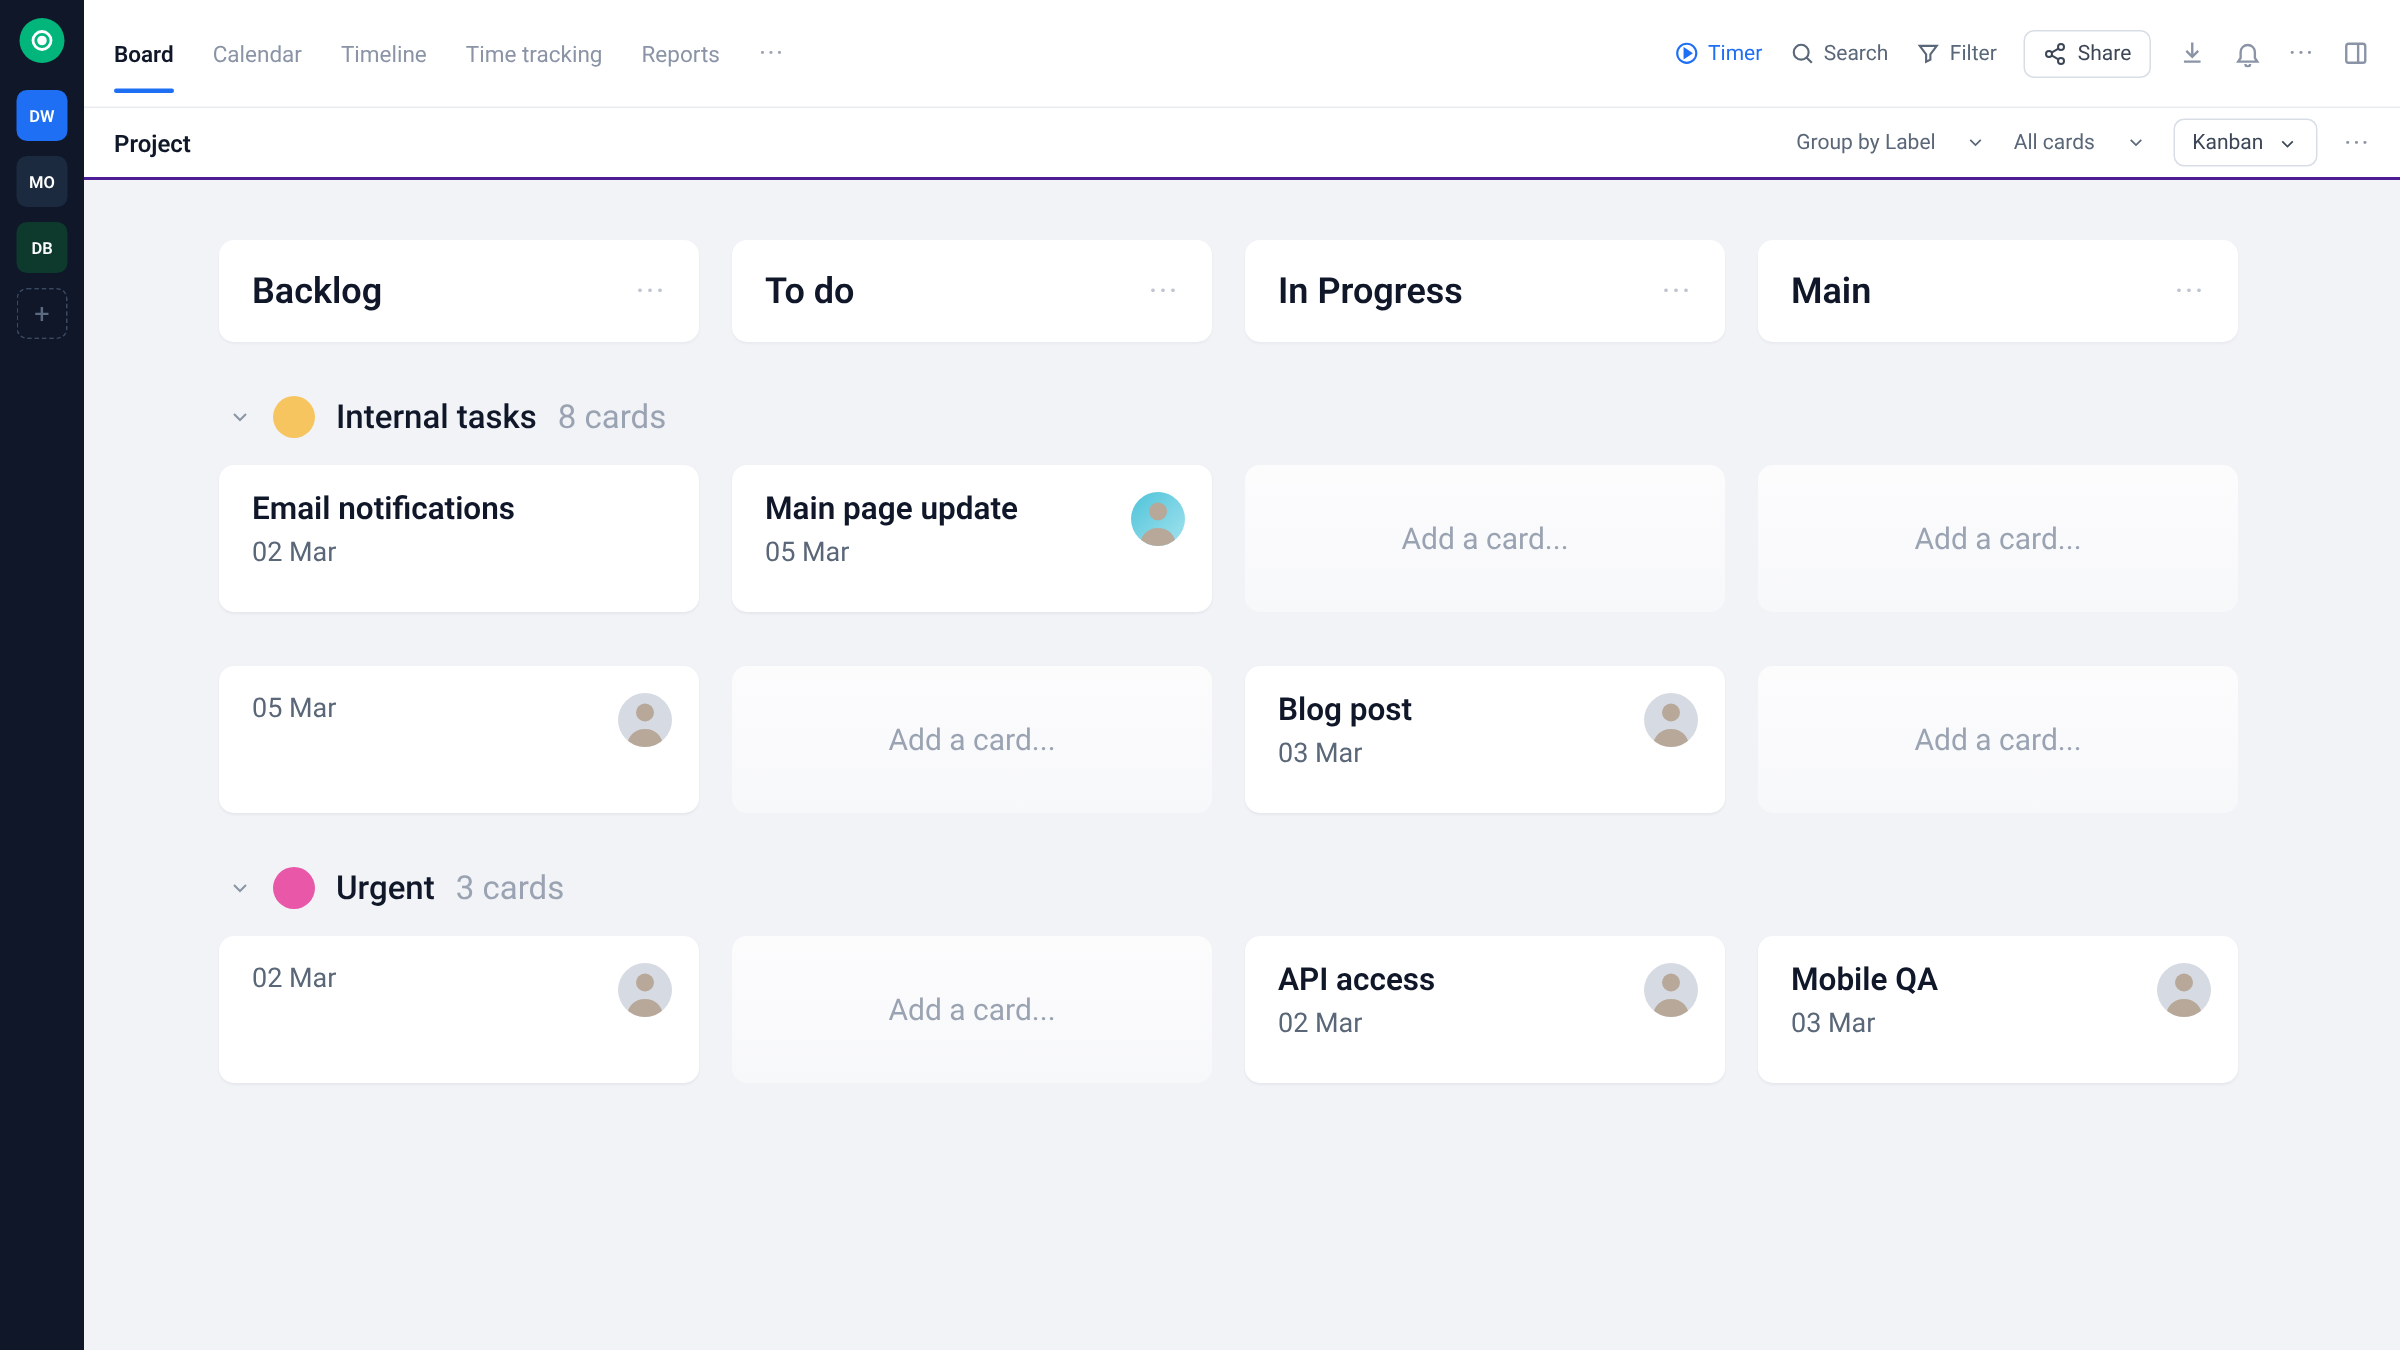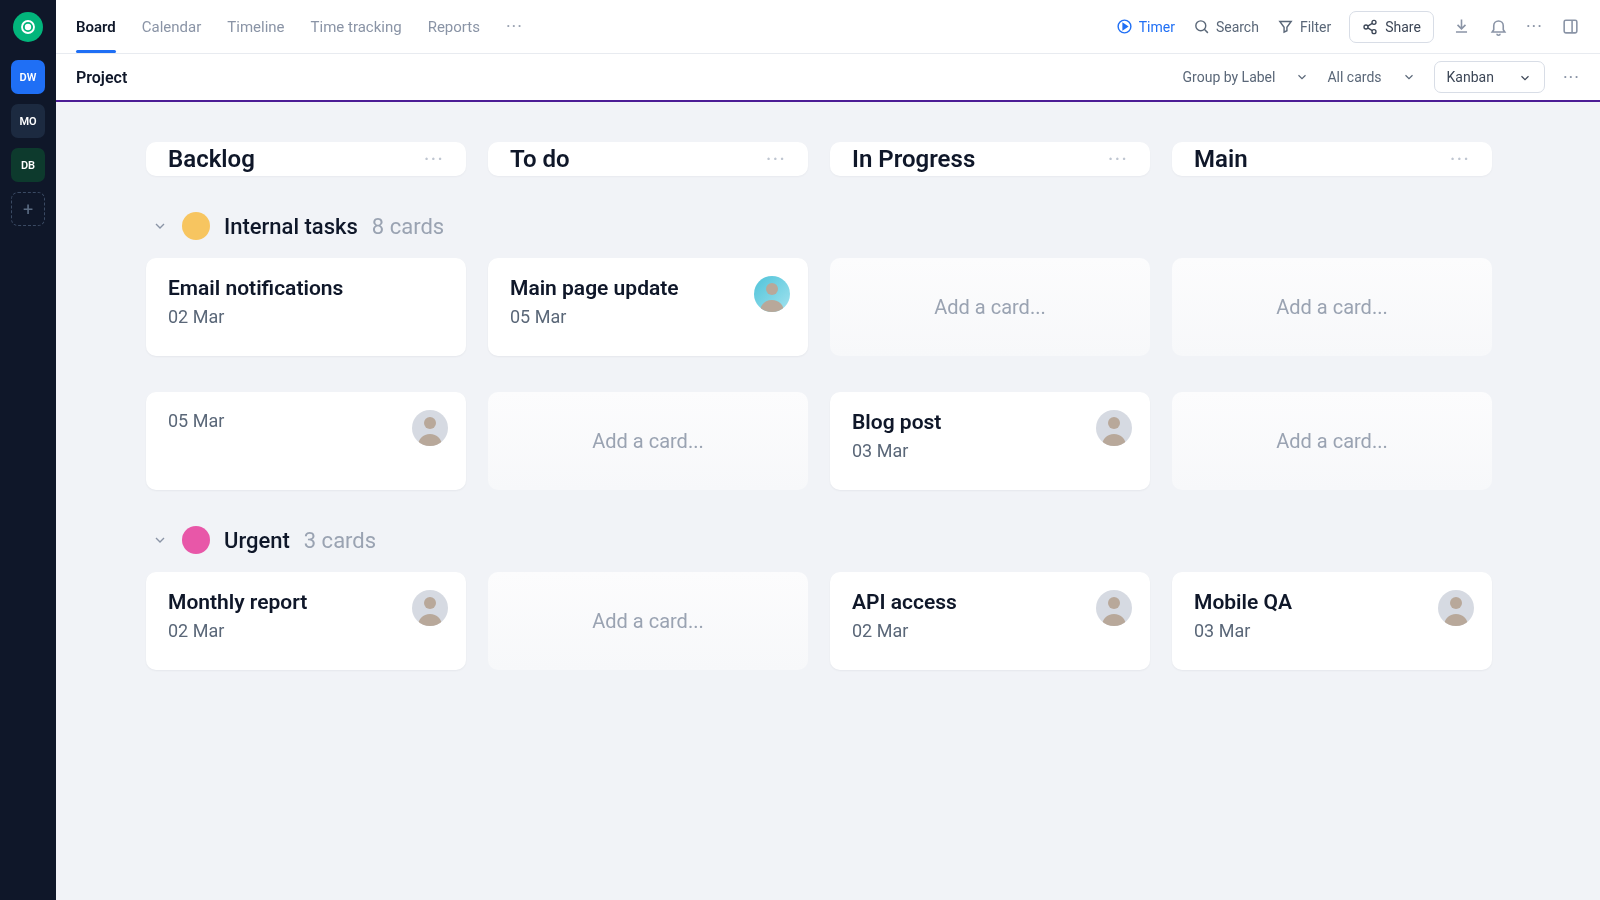--- a/index.html
+++ b/index.html
@@ -6,43 +6,43 @@
 body{background:#fff;width:1600px;height:900px;overflow:hidden;display:flex}
 .sidebar{width:56px;background:#0f1729;height:100%;display:flex;flex-direction:column;align-items:center;padding-top:12px;gap:10px}
 .logo{width:30px;height:30px;border-radius:50%;background:#02b57b;display:flex;align-items:center;justify-content:center;color:#fff;font-weight:bold;font-size:14px;margin-bottom:8px}
 .logo svg{width:18px;height:18px}
 .ws{width:34px;height:34px;border-radius:7px;display:flex;align-items:center;justify-content:center;font-size:11px;font-weight:600;color:#fff;cursor:pointer}
 .ws.blue{background:#1f6ff5}
 .ws.dark{background:#1c2a40}
 .ws.green{background:#0d3a2d}
 .ws-add{width:34px;height:34px;border:1px dashed #3a4a63;border-radius:7px;display:flex;align-items:center;justify-content:center;color:#5a6b82;cursor:pointer;font-size:18px}
 .main{flex:1;display:flex;flex-direction:column;height:100%}
-.topbar{height:54px;border-bottom:1px solid #e8ebf0;display:flex;align-items:center;padding:0 20px;gap:24px}
+.topbar{height:72px;border-bottom:1px solid #e8ebf0;display:flex;align-items:center;padding:0 20px;gap:24px}
 .tabs{display:flex;gap:26px;align-items:center}
 .tab{font-size:15px;color:#8a94a6;cursor:pointer;padding:17px 0;position:relative}
 .tab.active{color:#0f1729;font-weight:600}
 .tab.active::after{content:"";position:absolute;bottom:0;left:0;right:0;height:3px;background:#1f6ff5;border-radius:2px}
 .tab-more{color:#9aa3b2;cursor:pointer;font-size:18px;letter-spacing:1px}
 .spacer{flex:1}
 .tb-right{display:flex;align-items:center;gap:18px}
 .tb-item{display:flex;align-items:center;gap:6px;font-size:14px;color:#5a6778;cursor:pointer}
 .tb-item.timer{color:#1f6ff5}
 .tb-item svg{width:17px;height:17px}
 .share-btn{border:1px solid #d8dde6;border-radius:7px;padding:7px 12px;display:flex;align-items:center;gap:7px;font-size:14px;color:#3c4656;cursor:pointer}
 .icon-btn{color:#8a94a6;cursor:pointer;display:flex;align-items:center}
 .icon-btn svg{width:19px;height:19px}
 .subbar{height:48px;border-bottom:2px solid #4c1d95;display:flex;align-items:center;padding:0 20px;justify-content:space-between}
 .project-title{font-size:16px;font-weight:600;color:#0f1729}
 .sub-right{display:flex;align-items:center;gap:18px}
 .sub-item{display:flex;align-items:center;gap:20px;font-size:14px;color:#5a6778;cursor:pointer}
 .sub-item svg{width:14px;height:14px}
-.view-select{border:1px solid #d8dde6;border-radius:7px;padding:7px 12px;display:flex;align-items:flex-end;gap:24px;font-size:14px;color:#3c4656;cursor:pointer}
+.view-select{border:1px solid #d8dde6;border-radius:7px;padding:7px 12px;display:flex;align-items:flex-end;gap:9px;font-size:14px;color:#3c4656;cursor:pointer}
 .board{flex:1;background:#f1f3f7;padding:40px 90px;overflow-y:auto}
 .cols{display:flex;gap:22px;margin-bottom:36px}
-.col-head{background:#fff;border-radius:10px;padding:3px 22px;width:320px;display:flex;align-items:center;justify-content:space-between;box-shadow:0 1px 2px rgba(15,23,41,.04)}
+.col-head{background:#fff;border-radius:10px;padding:20px 22px;width:320px;display:flex;align-items:center;justify-content:space-between;box-shadow:0 1px 2px rgba(15,23,41,.04)}
 .col-title{font-size:24px;font-weight:600;color:#0f1729}
 .dots{color:#bfc6d1;cursor:pointer;font-size:22px;letter-spacing:1px}
 .group{margin-bottom:36px}
 .group-head{display:flex;align-items:center;gap:14px;margin-bottom:18px;padding-left:6px}
 .chev{color:#8a94a6;cursor:pointer;display:flex}
 .chev svg{width:16px;height:16px}
 .dot{width:28px;height:28px;border-radius:50%}
 .dot.orange{background:#f7c560}
 .dot.blue{background:#4db3e8}
 .dot.pink{background:#e857a8}
@@ -247,21 +247,20 @@
               <svg viewBox="0 0 24 24" fill="none" stroke="currentColor" stroke-width="2">
                 <path d="M6 9l6 6 6-6"></path>
               </svg>
             </span>
             <span class="dot pink"></span>
             <span class="group-name">Urgent</span>
             <span class="group-count">3 cards</span>
           </div>
           <div class="row">
             <div class="card">
-              <div class="card-title">Monthly report</div>
               <div class="card-date">02 Mar</div>
               <div class="avatar">
                 <svg viewBox="0 0 36 36">
                   <circle cx="18" cy="13" r="6" fill="#b8a89a"></circle>
                   <path d="M6 36c0-7 5-12 12-12s12 5 12 12" fill="#b8a89a"></path>
                 </svg>
               </div>
             </div>
             <div class="add-card">Add a card...</div>
             <div class="card">

